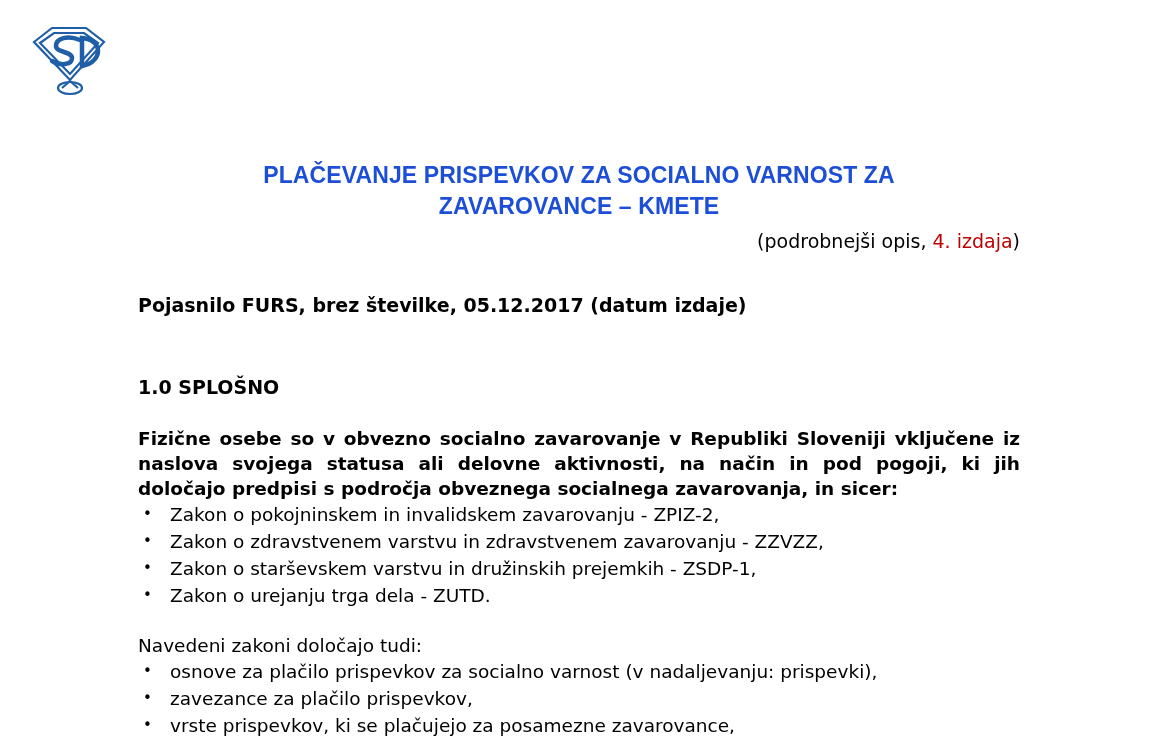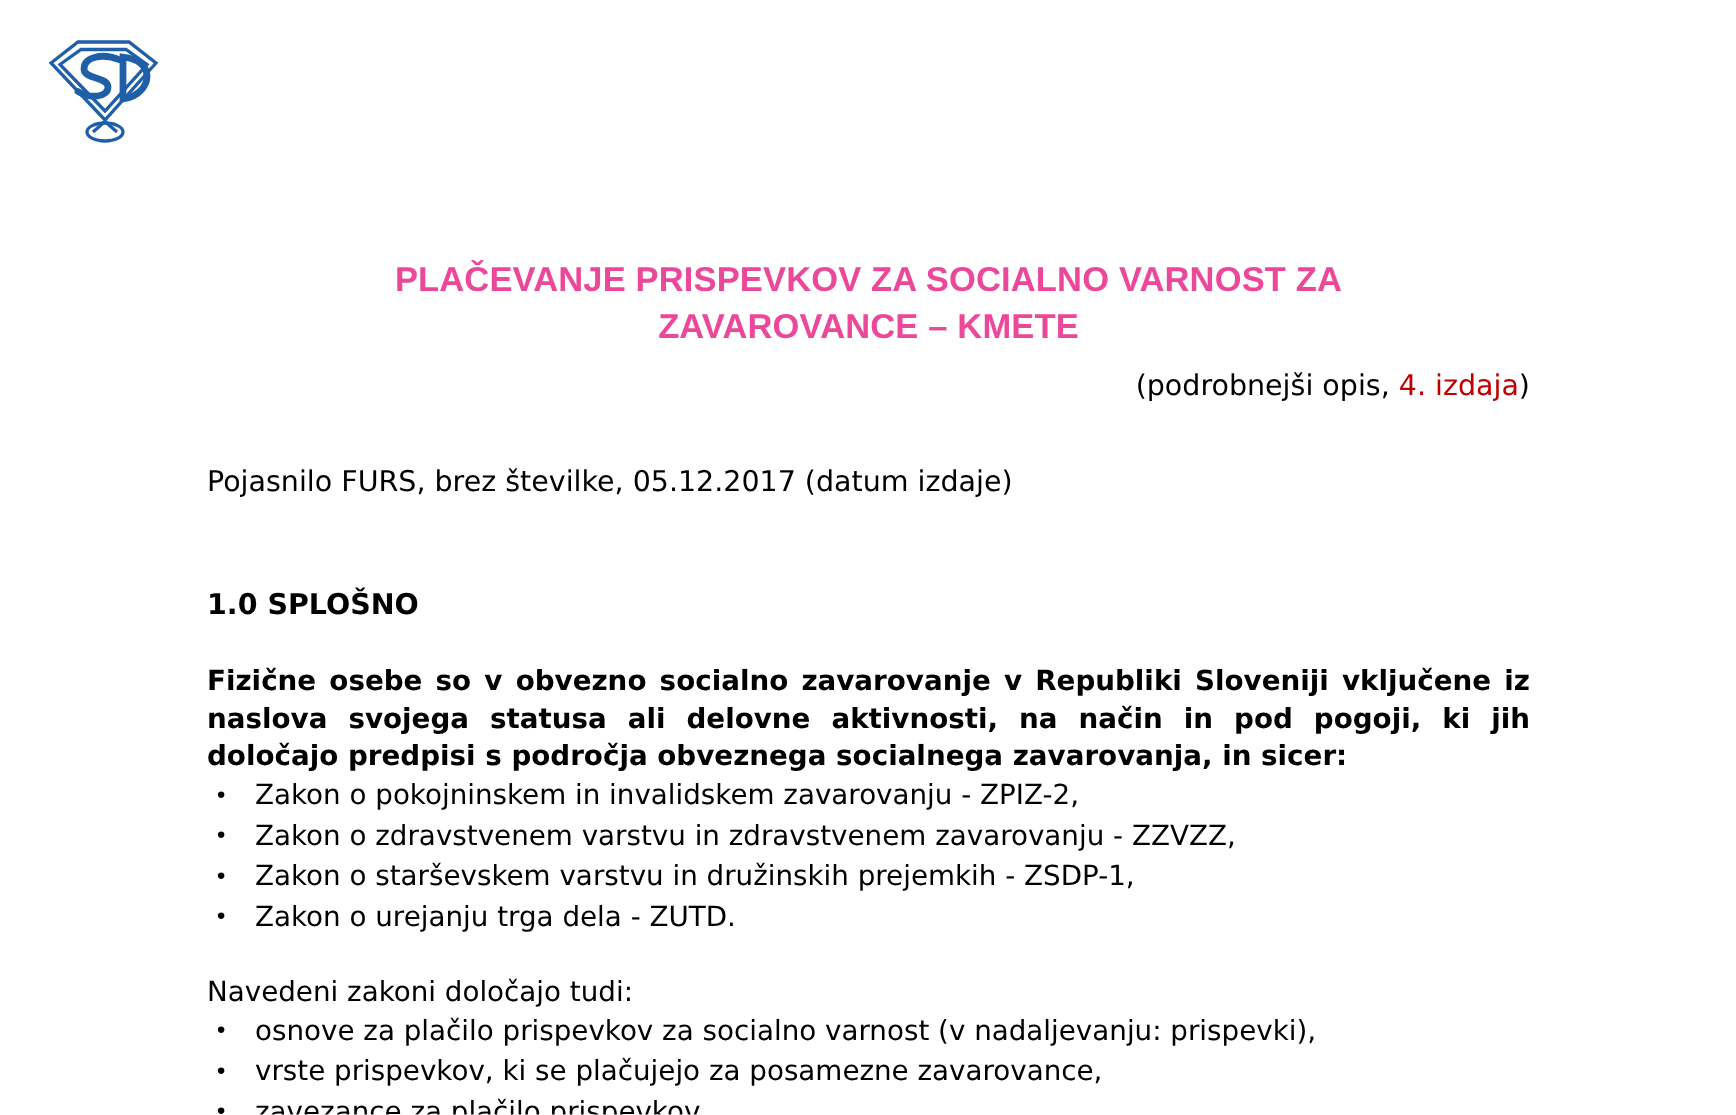--- a/index.html
+++ b/index.html
@@ -40,39 +40,39 @@
     width: 882px;
   }
 
   .title {
     text-align: center;
     font-family: "Liberation Sans", sans-serif;
     font-weight: bold;
     font-size: 23px;
     line-height: 31px;
     letter-spacing: 0.1px;
-    margin: 11px;
-    color: #ec4899;
+    margin: 0;
+    color: #1d4ed8;
   }
 
   .subtitle {
     text-align: right;
     font-family: "DejaVu Sans", sans-serif;
     font-size: 19px;
     line-height: 26px;
     margin: 6px 0 0 0;
   }
   .subtitle .accent {
     color: #c00000;
   }
 
   .issuer {
     margin: 38px 0 0 0;
     font-family: "DejaVu Sans", sans-serif;
-    font-weight: normal;
+    font-weight: bold;
     font-size: 19px;
     line-height: 26px;
   }
 
   .section-heading {
     margin: 56px 0 12px 0;
     font-family: "DejaVu Sans", sans-serif;
     font-weight: bold;
     font-size: 19px;
     line-height: 26px;
@@ -158,18 +158,18 @@
       <li>Zakon o pokojninskem in invalidskem zavarovanju - ZPIZ-2,</li>
       <li>Zakon o zdravstvenem varstvu in zdravstvenem zavarovanju - ZZVZZ,</li>
       <li>Zakon o starševskem varstvu in družinskih prejemkih - ZSDP-1,</li>
       <li>Zakon o urejanju trga dela - ZUTD.</li>
     </ul>
 
     <p class="para-tight">Navedeni zakoni določajo tudi:</p>
 
     <ul class="bullets">
       <li>osnove za plačilo prispevkov za socialno varnost (v nadaljevanju: prispevki),</li>
+      <li>zavezance za plačilo prispevkov,</li>
       <li>vrste prispevkov, ki se plačujejo za posamezne zavarovance,</li>
-      <li>zavezance za plačilo prispevkov,</li>
     </ul>
 
   </div>
 </div>
 
 </body></html>

